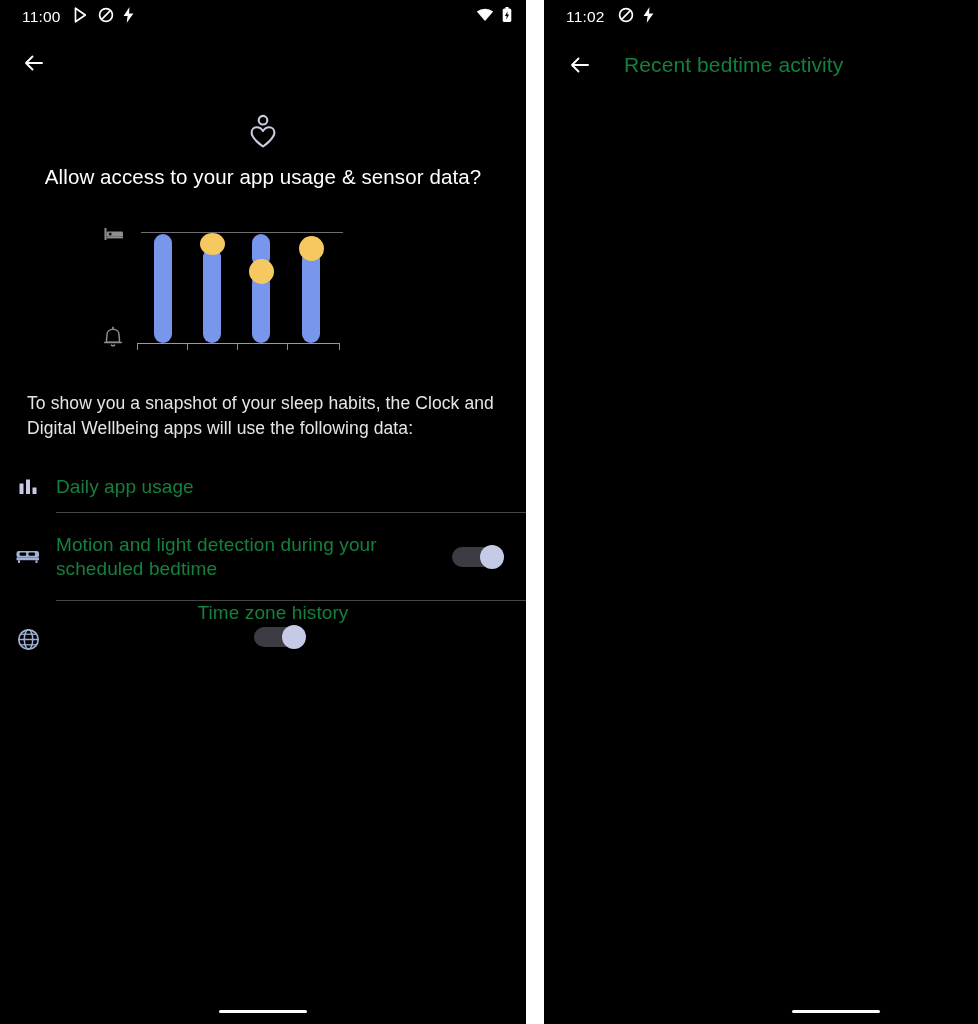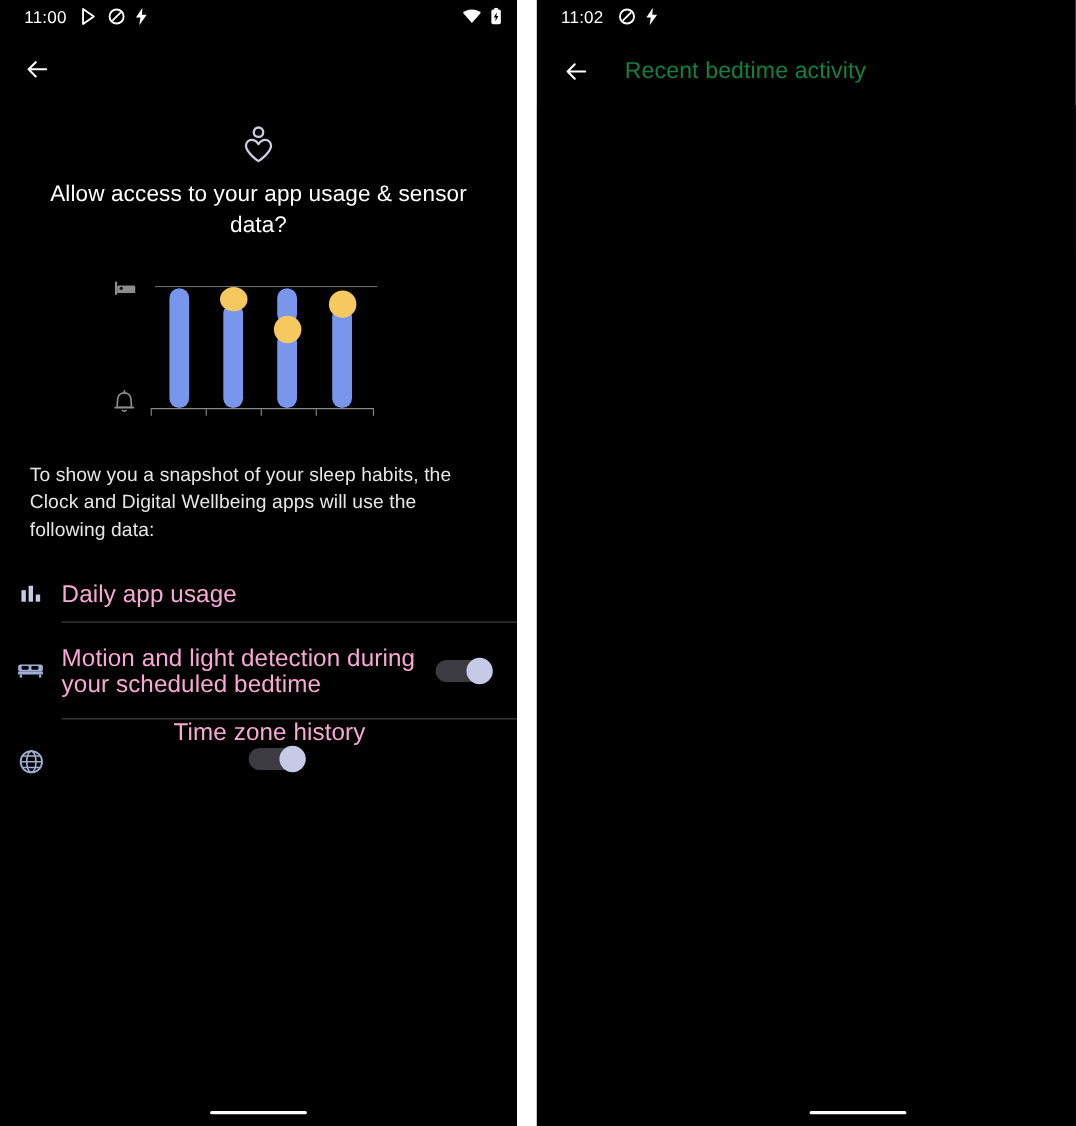--- a/index.html
+++ b/index.html
@@ -21,21 +21,21 @@
     gap: 18px;
   }
 
   .phone {
     position: relative;
     background: #000000;
     height: 1024px;
     overflow: hidden;
     flex: 0 0 auto;
   }
-  .phone-left  { width: 470px; }
+  .phone-left  { width: 526px; }
   .phone-right { width: 584px; }
 
   
   .statusbar {
     position: relative;
     height: 34px;
     display: flex;
     align-items: center;
     padding: 0 14px 0 22px;
   }
@@ -163,22 +163,22 @@
     align-items: center;
   }
   .row-body {
     flex: 1 1 auto;
     display: flex;
     align-items: center;
     min-height: 52px;
   }
   .row-label {
     flex: 1 1 auto;
-    color: #f9a8d4;
-    font-size: 22px;
+    color: #15803d;
+    font-size: 19px;
     line-height: 24px;
     letter-spacing: .1px;
     padding-right: 14px;
   }
   .row-divider {
     position: absolute;
     left: 56px; right: 0; bottom: 0;
     height: 1px;
     background: #474747;
   }

